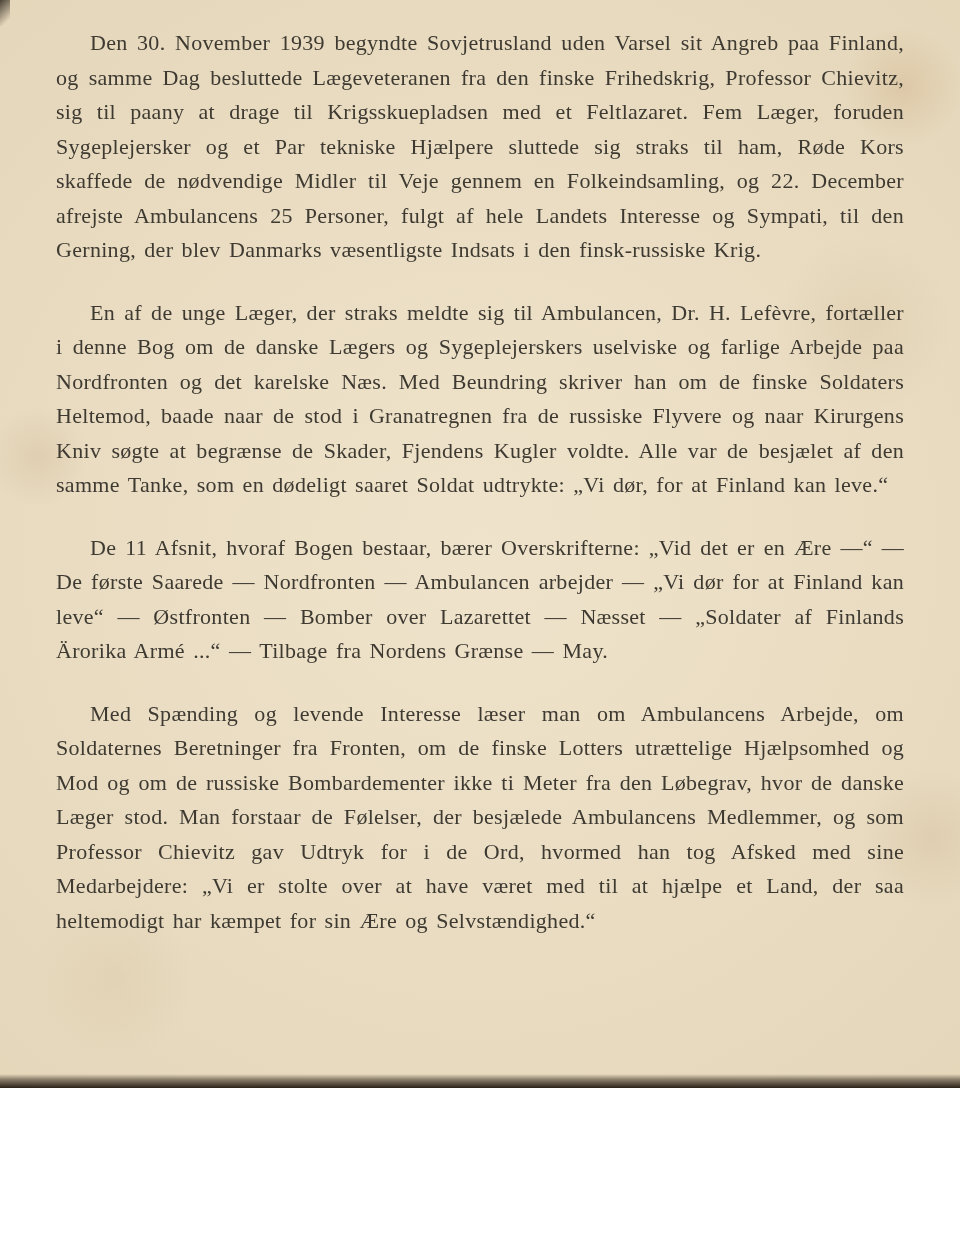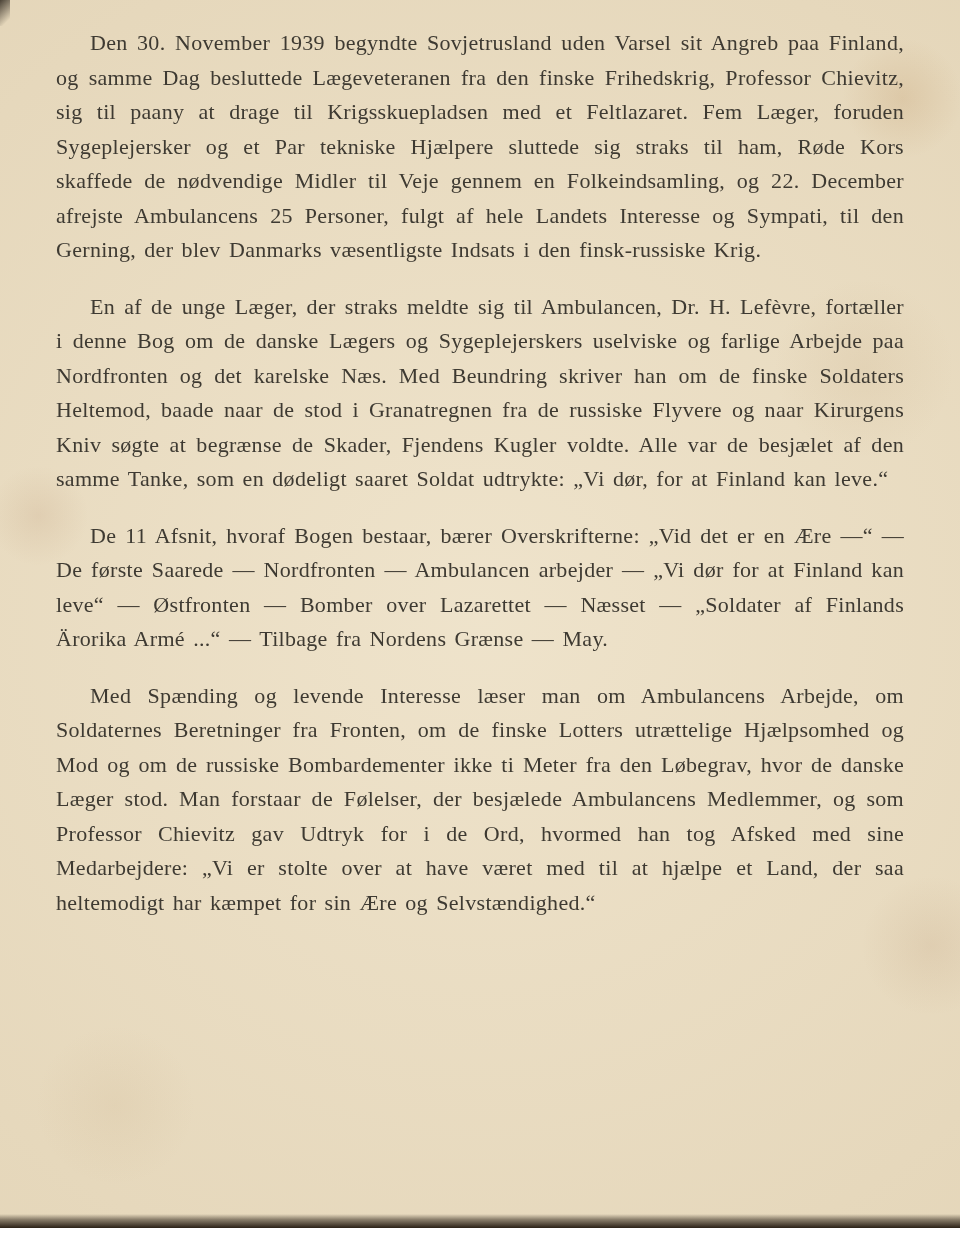--- a/index.html
+++ b/index.html
@@ -8,21 +8,21 @@
   }
   body {
     width: 960px;
     height: 1236px;
     overflow: hidden;
     font-family: "Liberation Serif", "DejaVu Serif", serif;
   }
   .book-page {
     position: relative;
     width: 960px;
-    height: 1228px;
+    height: 1088px;
     box-sizing: border-box;
     background-color: #e9dcc2;
     
     background-image:
       radial-gradient(circle at 94% 8%,  rgba(176,128,72,0.18) 0px, rgba(176,128,72,0.0) 60px),
       radial-gradient(circle at 90% 30%, rgba(170,130,80,0.10) 0px, rgba(170,130,80,0.0) 90px),
       radial-gradient(circle at 4% 42%,  rgba(160,110,70,0.12) 0px, rgba(160,110,70,0.0) 50px),
       radial-gradient(circle at 97% 77%, rgba(150,100,60,0.10) 0px, rgba(150,100,60,0.0) 70px),
       radial-gradient(circle at 12% 90%, rgba(170,130,80,0.08) 0px, rgba(170,130,80,0.0) 80px),
       radial-gradient(circle at 50% 50%, rgba(255,248,230,0.25) 0%, rgba(210,190,150,0.18) 100%);
@@ -34,21 +34,21 @@
     line-height: 34.5px;
     text-align: justify;
     letter-spacing: 0.3px;
     word-spacing: 2.5px;
   }
   .text-block p {
     margin: 0 0 0 0;
     text-indent: 34px;
   }
   .text-block p + p {
-    margin-top: 22px;
+    margin-top: 28px;
   }
   .corner-mark {
     position: absolute;
     top: 0;
     left: 0;
     width: 10px;
     height: 26px;
     background: linear-gradient(135deg, #4a4236 0%, rgba(74,66,54,0.0) 80%);
   }
   .bottom-edge {

